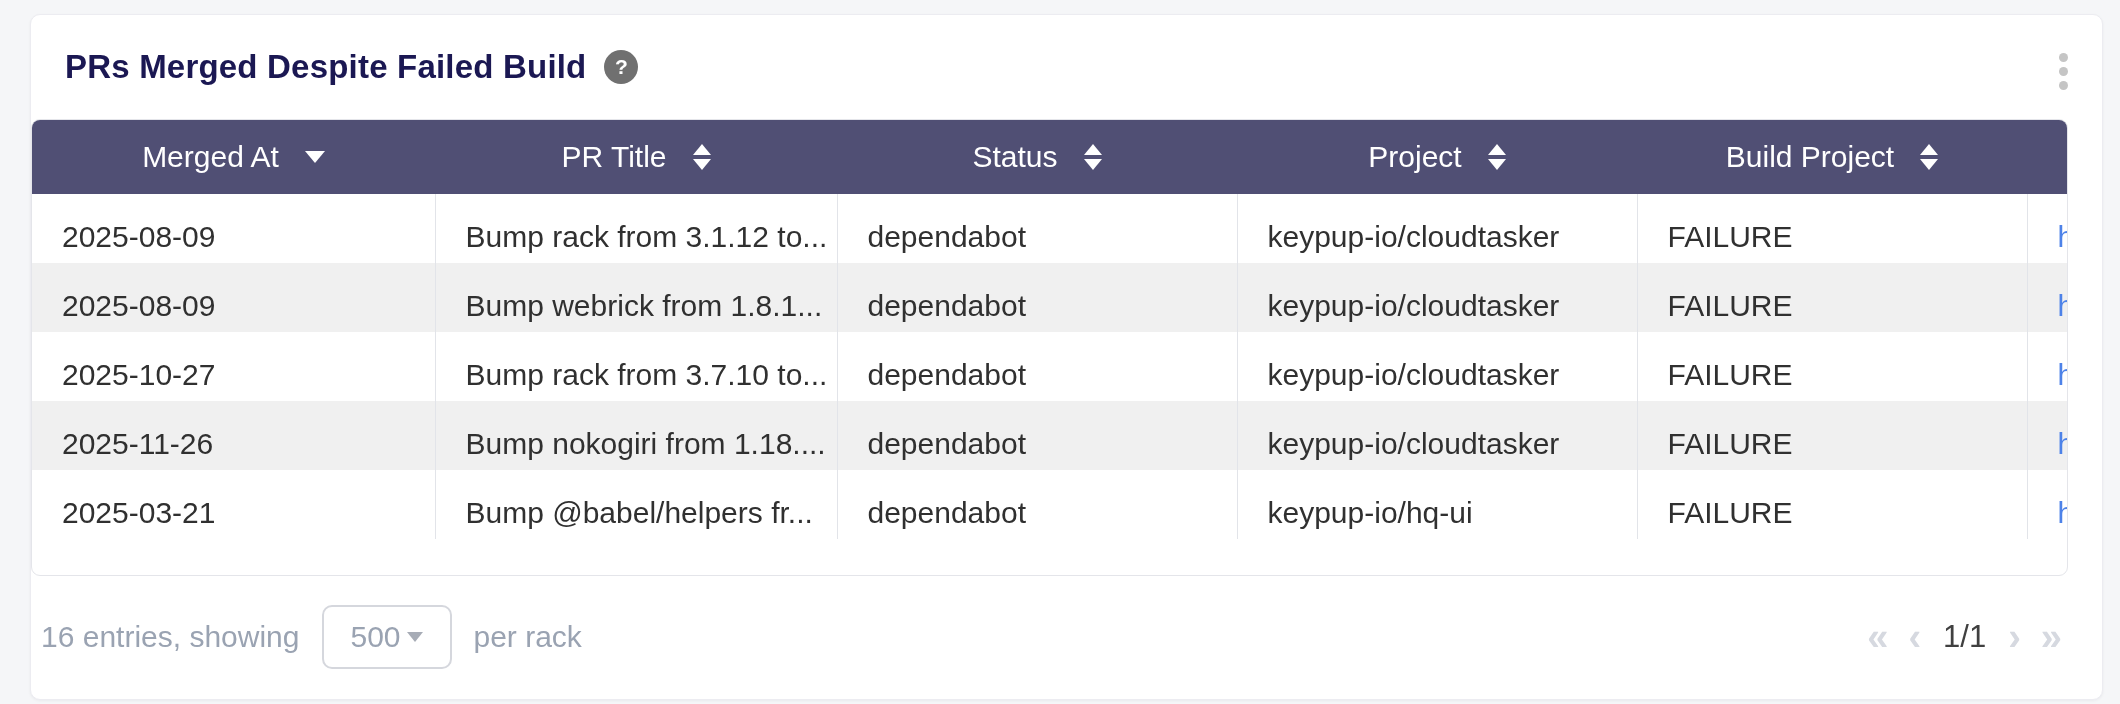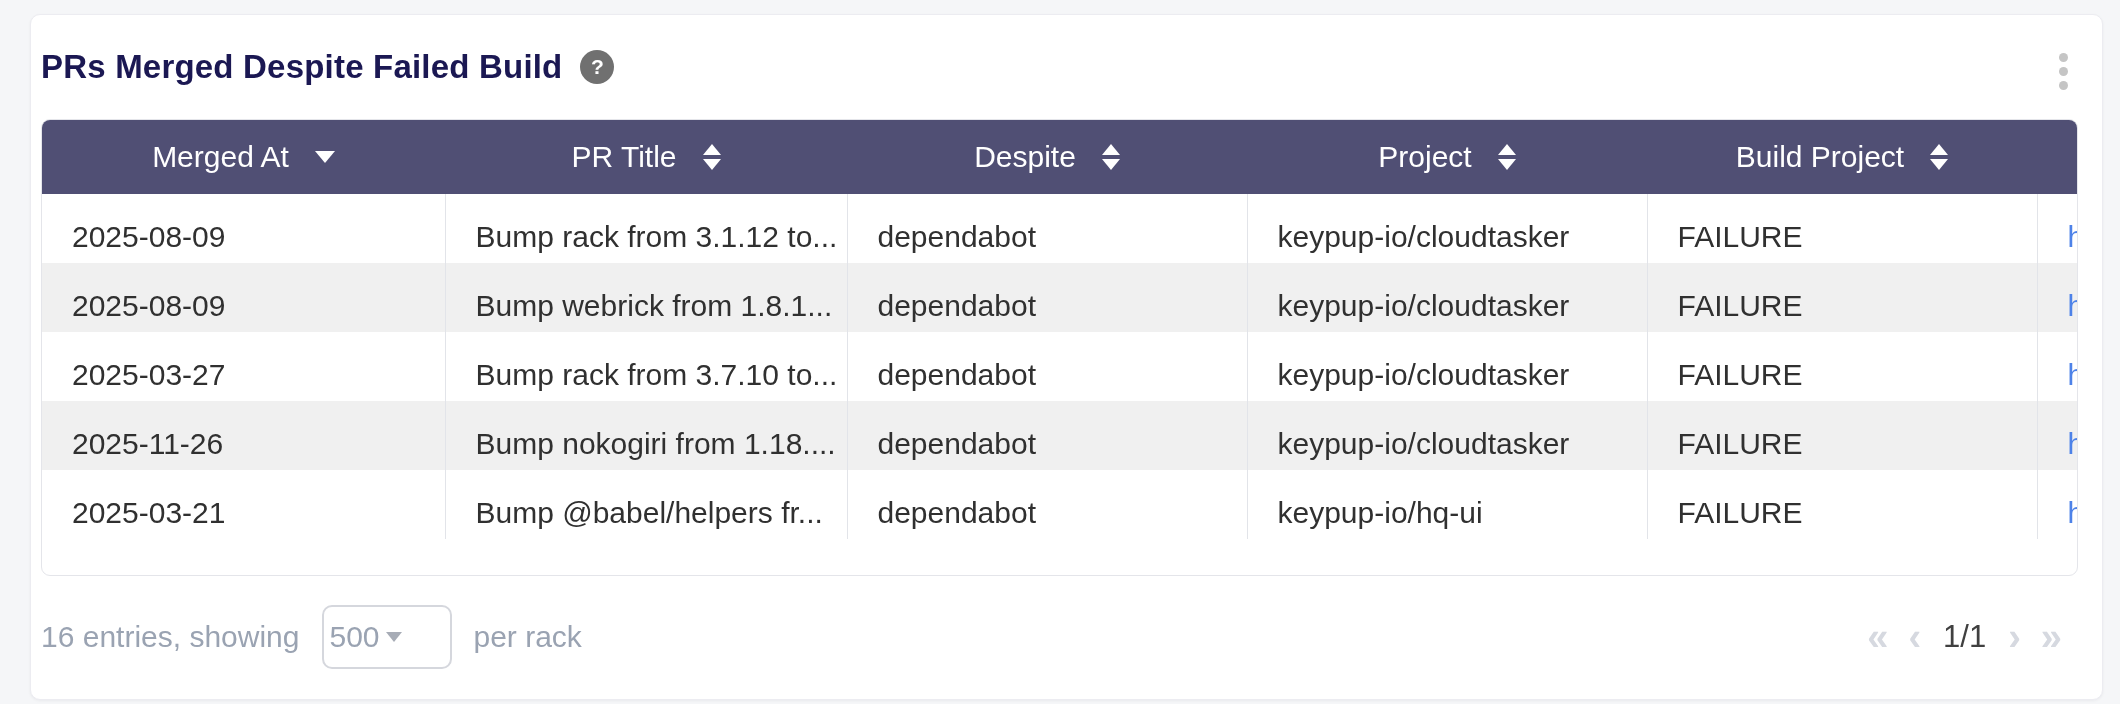--- a/index.html
+++ b/index.html
@@ -15,21 +15,21 @@
     background:#ffffff;
     border:1px solid #ececf1;
     border-radius:10px;
     box-shadow:0 1px 3px rgba(20,20,43,.05);
     display:flex; flex-direction:column;
   }
   
   .card-header {
     height:104px; flex:0 0 104px;
     display:flex; align-items:center;
-    padding:0 48px 0 10px; position:relative;
+    padding:0 48px 0 10px; position:relative;margin-left:24px;
   }
   .title {
     margin:0; font-size:33px; font-weight:700;
     color:#1b1853; letter-spacing:.2px;
   }
   .help {
     width:34px; height:34px; border-radius:50%;
     background:#707070; color:#ffffff;
     font-size:21px; font-weight:700;
     display:flex; align-items:center; justify-content:center;
@@ -37,21 +37,20 @@
   }
   .kebab {
     position:absolute; right:30px; top:34px;
     display:flex; flex-direction:column; gap:5px;
     padding:4px; cursor:pointer;
   }
   .kebab i { width:9px; height:9px; border-radius:50%; background:#c5c5c5; display:block; }
 
   
   .table-wrap {
-    margin-left:10px;
     width:2037px; height:457px; flex:0 0 457px;
     border:1px solid #e4e5ea; border-radius:9px;
     overflow:hidden; background:#ffffff;
   }
   table { border-collapse:collapse; table-layout:fixed; width:2397px; }
   thead th {
     height:74px; background:#504f74; color:#ffffff;
     font-weight:400; font-size:30px; padding:0; cursor:pointer;
   }
   .hwrap { display:flex; align-items:center; justify-content:center; gap:26px; }
@@ -72,21 +71,21 @@
   tbody td + td { border-left:1px solid #e2e4e9; }
   td.link { color:#4d82e8; cursor:pointer; }
 
   
   .card-footer {
     flex:1; display:flex; align-items:center;
     padding:0 36px 1px 10px;
     color:#9aa3b2; font-size:30px;
   }
   .page-size {
-    display:flex; align-items:center; justify-content:flex-start; gap:6px;
+    display:flex; align-items:center; justify-content:center; gap:6px;
     min-width:130px; height:64px;
     border:2px solid #d5d7dd; border-radius:10px;
     margin:0 22px; background:#ffffff;
     color:#9aa3b2; font-size:30px; cursor:pointer;
     font-family:"Liberation Sans", sans-serif;
   }
   .caret { width:0; height:0; border-left:8px solid transparent; border-right:8px solid transparent; border-top:10px solid #a7acb6; }
   .pagination { margin-left:auto; display:flex; align-items:center; gap:12px; }
   .pg {
     color:#d6d9e0; font-size:38px; font-weight:700; line-height:1;
@@ -133,21 +132,21 @@
             <span class="hwrap">
               <span>PR Title</span>
               <span class="sort both">
                   <i class="tri up"></i>
                   <i class="tri down"></i>
                 </span>
             </span>
           </th>
           <th>
             <span class="hwrap">
-              <span>Despite</span>
+              <span>Status</span>
               <span class="sort both">
                   <i class="tri up"></i>
                   <i class="tri down"></i>
                 </span>
             </span>
           </th>
           <th>
             <span class="hwrap">
               <span>Project</span>
               <span class="sort both">
@@ -179,21 +178,21 @@
         </tr>
         <tr>
           <td>2025-08-09</td>
           <td>Bump webrick from 1.8.1...</td>
           <td>dependabot</td>
           <td>keypup-io/cloudtasker</td>
           <td>FAILURE</td>
           <td class="link">ht</td>
         </tr>
         <tr>
-          <td>2025-03-27</td>
+          <td>2025-10-27</td>
           <td>Bump rack from 3.7.10 to...</td>
           <td>dependabot</td>
           <td>keypup-io/cloudtasker</td>
           <td>FAILURE</td>
           <td class="link">ht</td>
         </tr>
         <tr>
           <td>2025-11-26</td>
           <td>Bump nokogiri from 1.18....</td>
           <td>dependabot</td>

